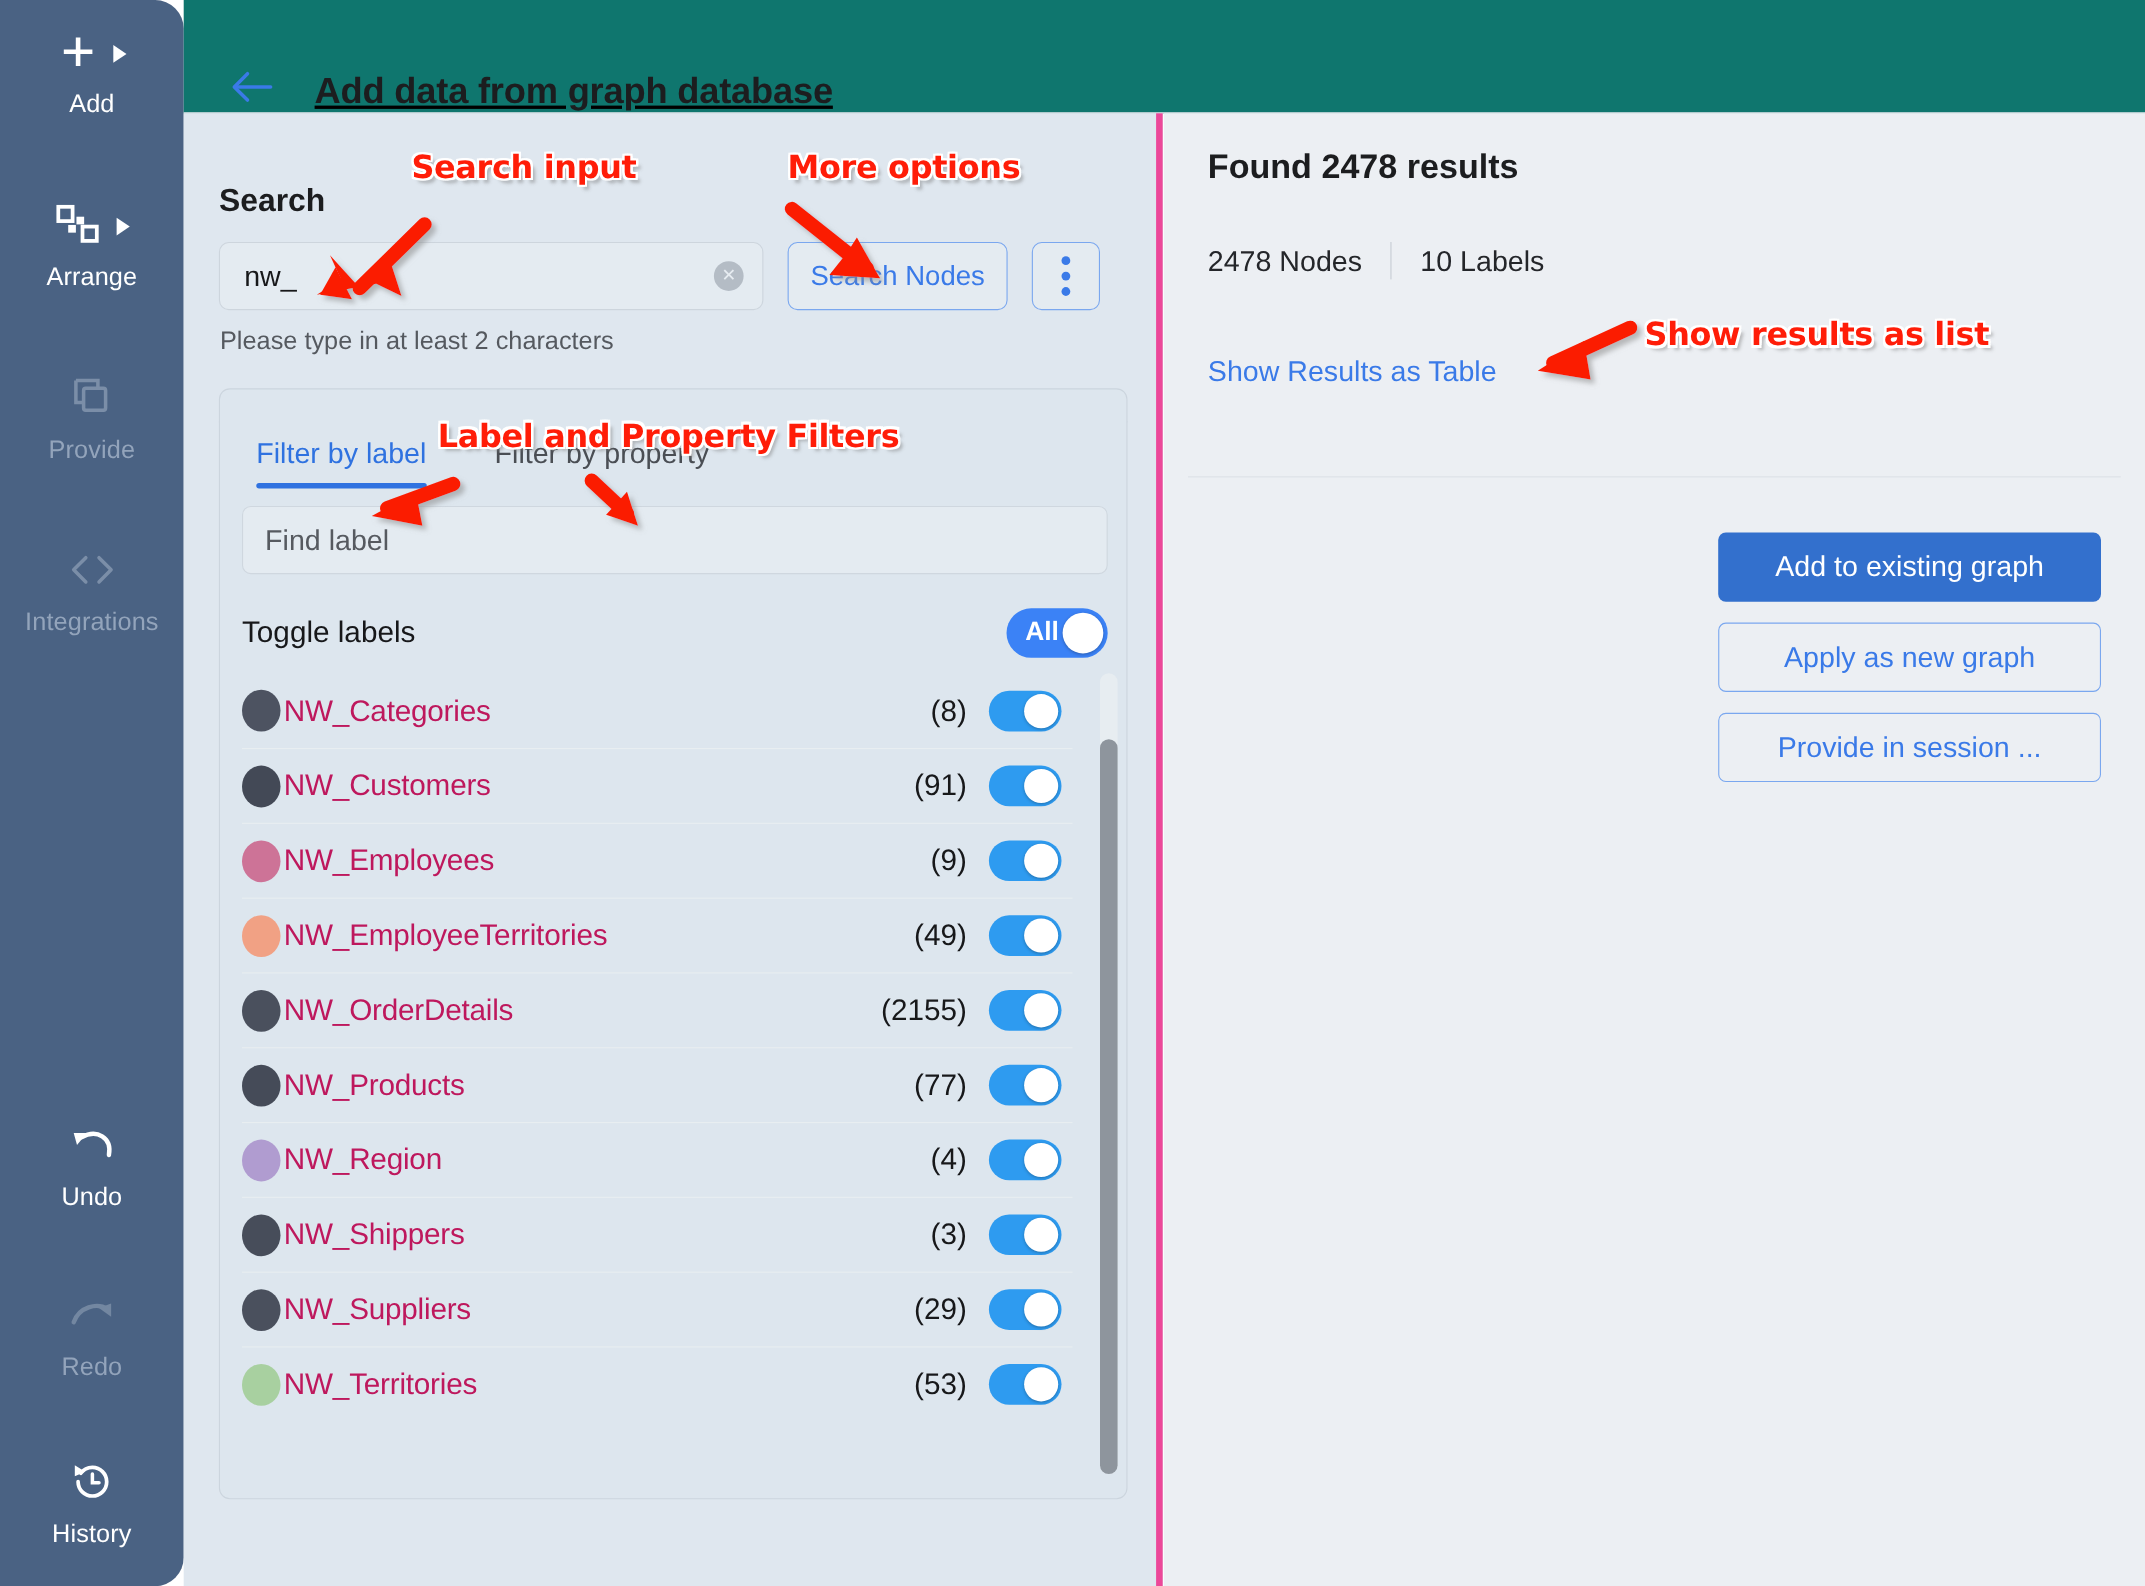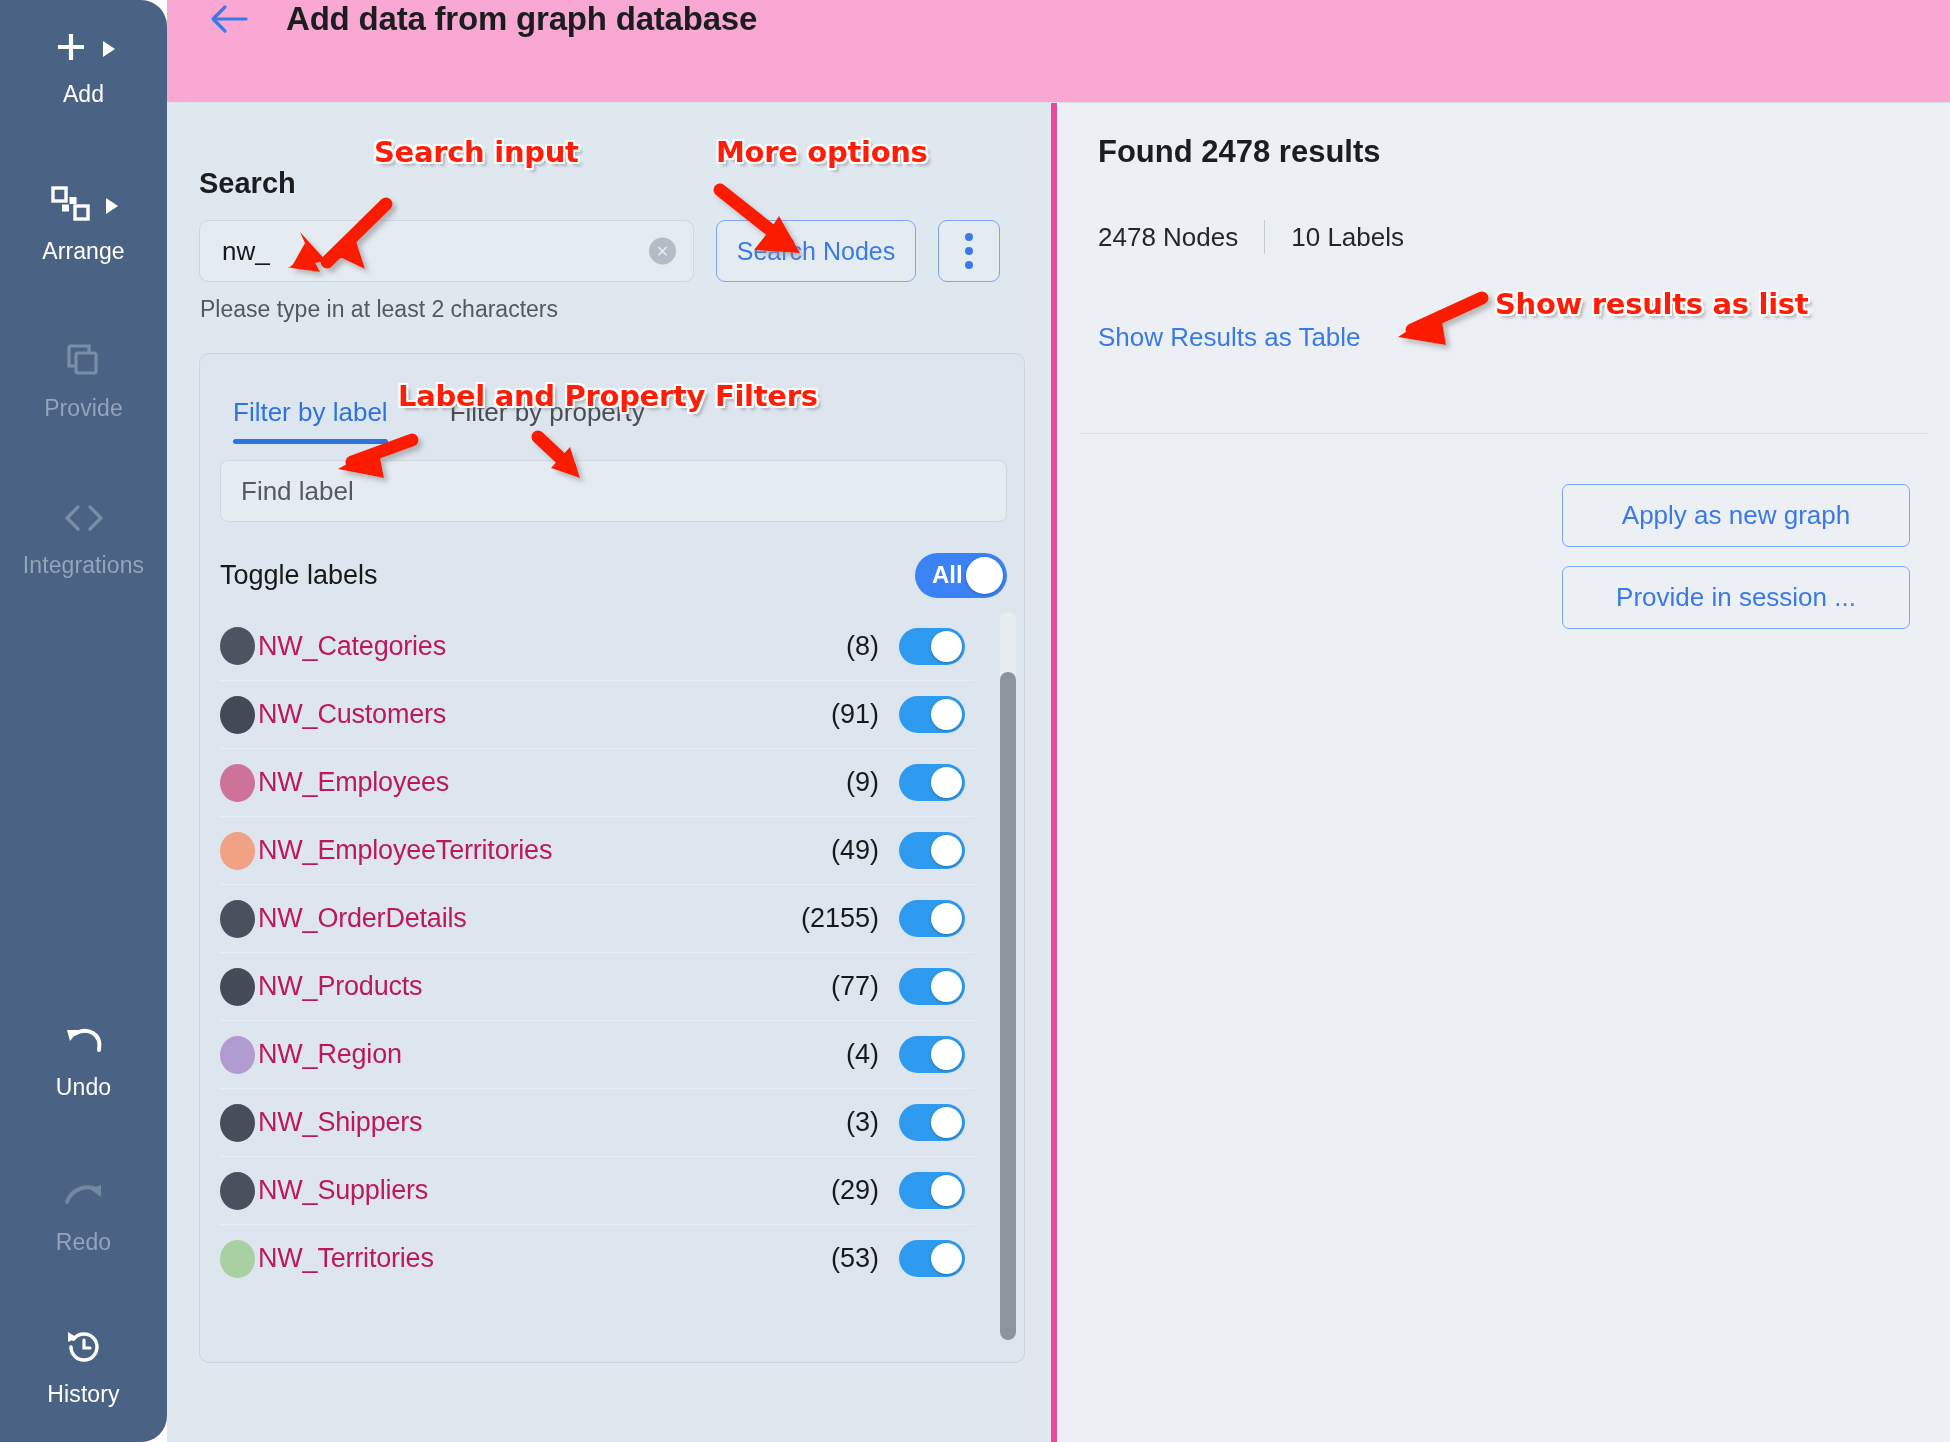--- a/index.html
+++ b/index.html
@@ -37,23 +37,23 @@
   .rail-ico-row { display: flex; align-items: center; justify-content: center; gap: 14px; height: 54px; }
   .rail-label { font-size: 23px; line-height: 1; margin-top: 7px; letter-spacing: .1px; }
   .rail-item.dim { color: #93a4bb; }
   .rail-item.dim svg { opacity: .62; }
   .caret { width: 0; height: 0; border-left: 12px solid #fff; border-top: 8px solid transparent; border-bottom: 8px solid transparent; }
 
   
   #header {
     position: absolute; left: 167px; top: 0;
     width: 1783px; height: 103px;
-    background: #f9a8d4;
+    background: #0f766e;
     border-bottom: 1px solid #dbe0e6;
-    display: flex; align-items: flex-start;
+    display: flex; align-items: flex-end; text-decoration: underline;
   }
   #back-arrow { margin-left: 41px; width: 42px; height: 42px; display: flex; align-items: center; justify-content: center; cursor: pointer; }
   #page-title { margin-left: 36px; font-size: 33px; font-weight: bold; color: #1c1d1f; letter-spacing: -.2px; }
 
   
   #left-panel {
     position: absolute; left: 167px; top: 103px;
     width: 890px; height: 1339px;
     background: #dfe7ef;
     border-right: 6px solid #ec4899;
@@ -485,20 +485,21 @@
     <div id="found-title">Found 2478 results</div>
     <div id="stats-row">
       <span>2478 Nodes</span>
       <span id="stats-sep"></span>
       <span>10 Labels</span>
     </div>
     <div id="show-table-link">Show Results as Table</div>
     <div id="right-divider"></div>
 
     <div id="action-buttons">
+      <button class="btn-primary">Add to existing graph</button>
       <button class="btn-outline">Apply as new graph</button>
       <button class="btn-outline">Provide in session ...</button>
     </div>
   </div>
 
   <div class="anno" style="left:374px; top:135px;">Search input</div>
   <div class="anno" style="left:716px; top:135px;">More options</div>
   <div class="anno" style="left:1495px; top:287px;">Show results as list</div>
   <div class="anno" style="left:398px; top:379px;">Label and Property Filters</div>
 

